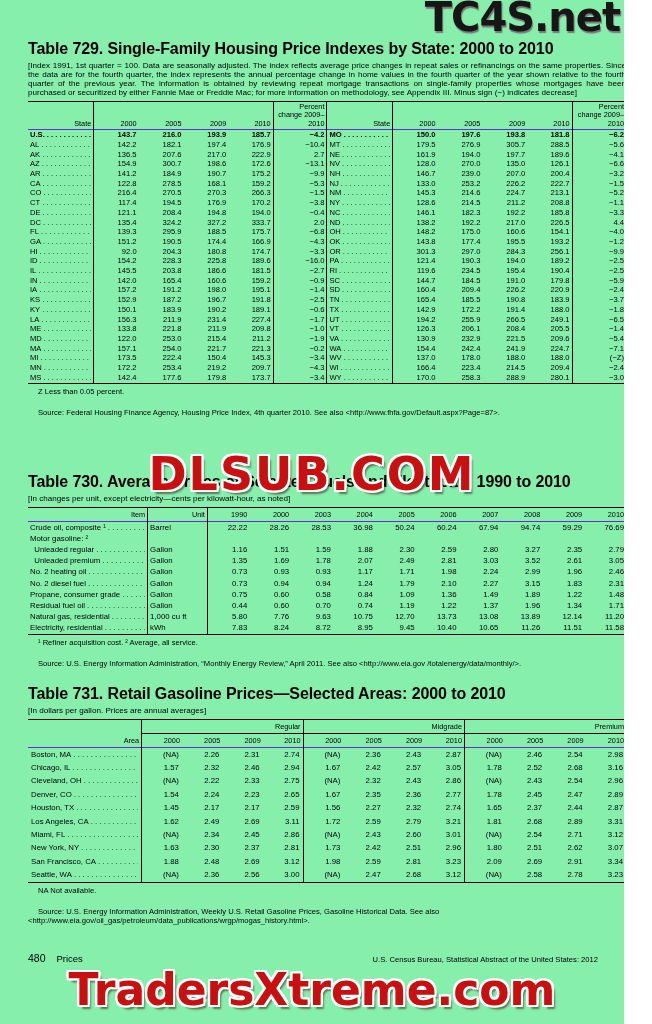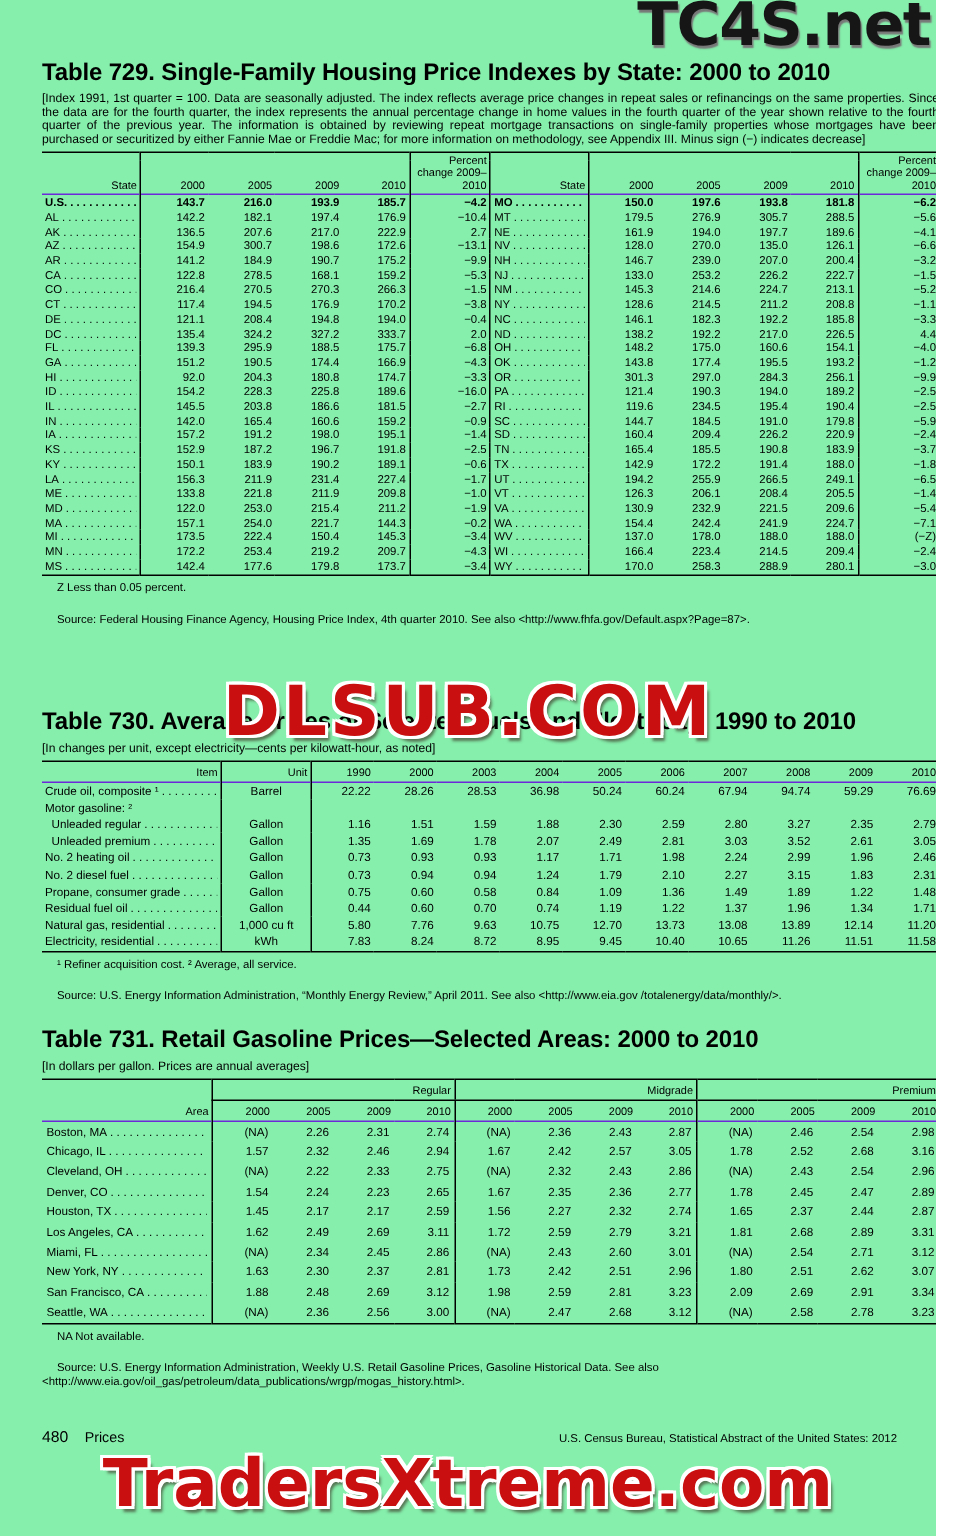--- a/index.html
+++ b/index.html
@@ -27,21 +27,21 @@
 .t729 .ph{vertical-align:middle}
 .t729 td{padding:0 2px;line-height:9.7px}
 .t729 td:nth-child(2),.t729 td:nth-child(6),.t729 td:nth-child(7),
 .t729 td:nth-child(8),.t729 td:nth-child(12){border-left:1px solid #000}
 .t729 tbody tr:first-child{font-weight:bold}
 
 .b730{margin-top:56px}
 .t730{font-size:7.8px}
 .t730 th{font-size:7.3px;padding:2px;line-height:9px}
 .t730 td{padding:0 2px;line-height:11.2px}
-.t730 td:nth-child(2){text-align:center}
+.t730 td:nth-child(2){text-align:left}
 .t730 td:nth-child(2),.t730 td:nth-child(3){border-left:1px solid #000}
 
 .b731{margin-top:17px}
 .t731{font-size:7.8px}
 .t731 th{font-size:7.3px;padding:2px;line-height:9px}
 .t731 .gh{border-bottom:1px solid #000}
 .t731 td{padding:0 3px;line-height:13.4px}
 .t731 td:nth-child(2),.t731 td:nth-child(6),.t731 td:nth-child(10){border-left:1px solid #000}
 
 .footer{position:absolute;left:28px;right:26px;top:952px;display:flex;
@@ -639,21 +639,21 @@
             <tr>
               <td class="lbl">
                 <div class="lw">
                   <span class="t">MA</span>
                   <span class="leader"></span>
                 </div>
               </td>
               <td class="num">157.1</td>
               <td class="num">254.0</td>
               <td class="num">221.7</td>
-              <td class="num">144.3</td>
+              <td class="num">221.3</td>
               <td class="num">−0.2</td>
               <td class="lbl">
                 <div class="lw">
                   <span class="t">WA</span>
                   <span class="leader"></span>
                 </div>
               </td>
               <td class="num">154.4</td>
               <td class="num">242.4</td>
               <td class="num">241.9</td>

